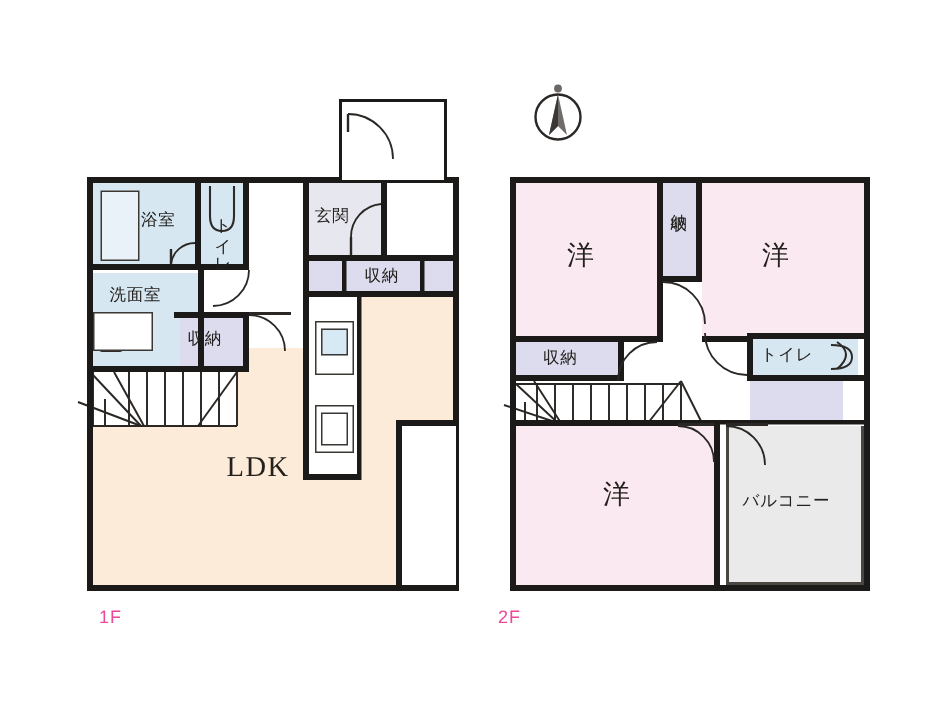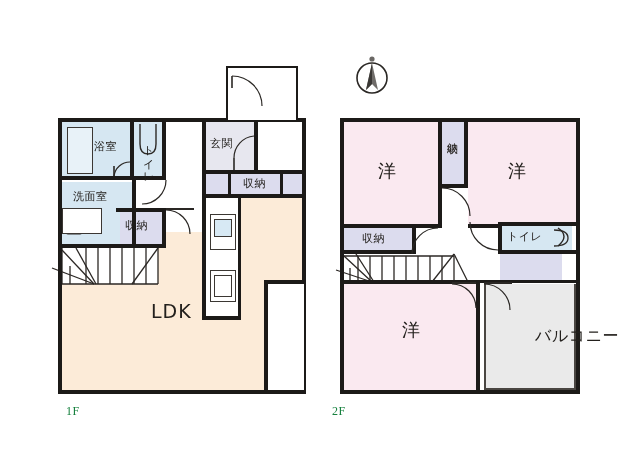--- a/index.html
+++ b/index.html
@@ -25,22 +25,22 @@
     letter-spacing:0.5px;
     white-space:nowrap;
     line-height:1;
   }
   .lbl.sm{font-size:10px;}
   .lbl.xs{font-size:9px;}
   .lbl.vert{writing-mode:vertical-rl;text-orientation:upright;line-height:1.05;}
   .floorlab{
     position:absolute;
     font-size:12px;
-    color:#15803d;
-    font-family:Liberation Serif, serif;
+    color:#ec4899;
+    font-family:Liberation Sans, sans-serif;
     letter-spacing:0.6px;
   }
 
   
   .f-ldk{background:#fcebd8;}
   .f-room{background:#fae9f0;}
   .f-water{background:#d6e7f2;}
   .f-stor{background:#dcdcee;}
   .f-entry{background:#e7e7ef;}
   .f-balc{background:#eaeaea;}
@@ -162,21 +162,21 @@
       <path d="M108 62 A24 24 0 0 1 84 86" fill="none" stroke="#2a2724" stroke-width="1.2"></path>
       <line x1="108" y1="62" x2="108" y2="62" stroke="#2a2724" stroke-width="1.6"></line>
 
       <path d="M108 92 A24 24 0 0 1 132 116" fill="none" stroke="#2a2724" stroke-width="1.2"></path>
       <line x1="108" y1="91" x2="136" y2="91" stroke="#2a2724" stroke-width="2"></line>
 
       <path d="M196 18 A22 22 0 0 0 176 40" fill="none" stroke="#2a2724" stroke-width="1.2"></path>
       <line x1="176" y1="40" x2="176" y2="52" stroke="#2a2724" stroke-width="1.6"></line>
     </svg>
 
-    <div class="lbl" style="left:93px;top:184px;font-size:19px;letter-spacing:1px;">LDK</div>
+    <div class="lbl" style="left:93px;top:184px;font-size:19px;letter-spacing:1px;font-family:Liberation Serif, serif;">LDK</div>
     <div class="lbl sm" style="left:36px;top:23px;font-size:11px;">浴室</div>
     <div class="lbl vert xs" style="left:84px;top:20px;font-size:11px;">トイレ</div>
     <div class="lbl sm" style="left:15px;top:73px;font-size:11px;">洗面室</div>
     <div class="lbl sm" style="left:152px;top:20px;font-size:11px;">玄関</div>
     <div class="lbl sm" style="left:185px;top:60px;font-size:11px;">収納</div>
     <div class="lbl sm" style="left:67px;top:102px;font-size:11px;">収納</div>
   </div>
 
   <div class="plan" style="left:226px;top:66px;width:72px;height:56px;">
     <div class="rm f-white" style="left:0;top:0;width:72px;height:56px;border:2px solid #1c1a18;box-sizing:border-box;"></div>
@@ -277,20 +277,20 @@
     </svg>
 
     <svg class="ov" width="240" height="276" viewBox="0 0 240 276">
       <path d="M214 112 q14 0 14 8 q0 8 -14 8" fill="none" stroke="#2d2a27" stroke-width="1.3"></path>
     </svg>
 
     <div class="lbl" style="left:38px;top:44px;font-size:18px;">洋</div>
     <div class="lbl" style="left:168px;top:44px;font-size:18px;">洋</div>
     <div class="lbl" style="left:62px;top:203px;font-size:18px;">洋</div>
     <div class="lbl sm" style="left:167px;top:113px;font-size:11px;">トイレ</div>
-    <div class="lbl sm" style="left:155px;top:210px;font-size:16px;margin-left:40px;">バルコニー</div>
+    <div class="lbl sm" style="left:155px;top:210px;font-size:11px;">バルコニー</div>
     <div class="lbl vert xs" style="left:106px;top:16px;font-size:11px;">収納</div>
     <div class="lbl sm" style="left:22px;top:115px;font-size:11px;">収納</div>
   </div>
 
   <div class="floorlab" style="left:332px;top:404px;">2F</div>
 
 </div>
 
 </body></html>

